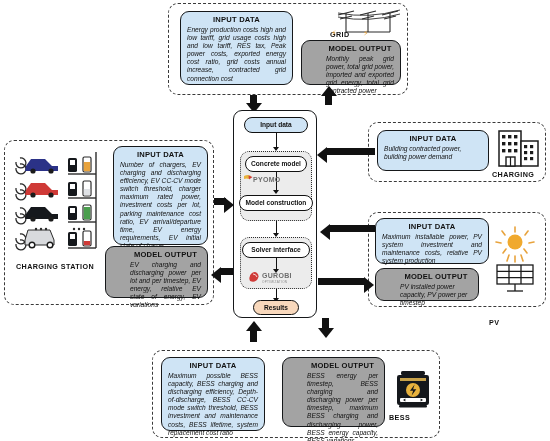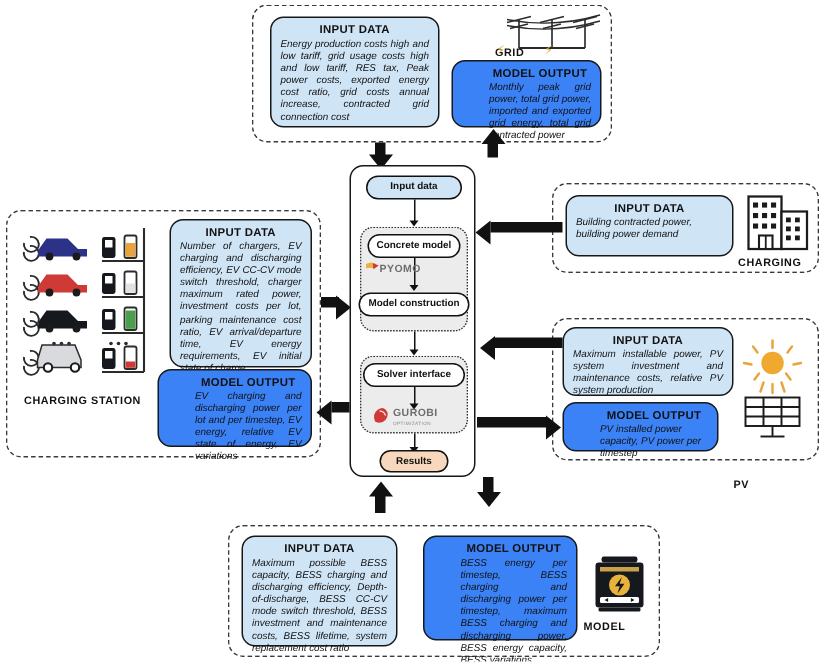--- a/index.html
+++ b/index.html
@@ -5,21 +5,21 @@
   html,body{margin:0;padding:0;background:#ffffff;}
   body{width:550px;height:441px;position:relative;overflow:hidden;
        font-family:"Liberation Sans","DejaVu Sans",sans-serif;color:#111;}
   #canvas{position:absolute;left:0;top:0;width:550px;height:441px;}
 
   
   .dashgroup{position:absolute;border:1.4px dashed #3a3a3a;border-radius:10px;box-sizing:border-box;}
   .card{position:absolute;box-sizing:border-box;border:1.3px solid #16181a;border-radius:9px;
         padding:3px 6px 4px 6px;}
   .card.input{background:#cfe4f5;}
-  .card.output{background:#3b82f6;padding-left:24px;}
+  .card.output{background:#a3a3a3;padding-left:24px;}
   .card .hd{font-weight:bold;font-size:7.6px;text-align:center;letter-spacing:.2px;
             line-height:10px;margin-bottom:1px;}
   .card .bd{font-size:6.6px;font-style:italic;line-height:8.1px;text-align:justify;
             text-justify:inter-word;hyphens:auto;}
   .card .bd.left{text-align:left;}
 
   
   #pipeline{position:absolute;left:233px;top:110px;width:84px;height:208px;
             background:#fff;border:1.4px solid #16181a;border-radius:9px;box-sizing:border-box;}
   .subdash{position:absolute;border:1.6px dotted #2d2d2d;border-radius:9px;
@@ -285,21 +285,21 @@
       <rect x="2" y="6" width="32" height="30" rx="2.2" fill="#15181c"></rect>
       <rect x="5" y="9" width="26" height="3" fill="#c8a24a"></rect>
       <circle cx="18" cy="21" r="7" fill="#e8b23d"></circle>
       <path d="M19.6 15.6 l-4.6 6.2 h3.1 l-1.4 4.8 4.6 -6.4 h-3.2z" fill="#15181c"></path>
       <rect x="5" y="29" width="26" height="4" rx="1" fill="#fff"></rect>
       <path d="M8 31 l2.4 -1.4 v2.8z" fill="#15181c"></path>
       <path d="M28 31 l-2.4 -1.4 v2.8z" fill="#15181c"></path>
       <rect x="4" y="36" width="28" height="2.6" rx="1" fill="#15181c"></rect>
     </svg>
   </div>
-  <div class="iconlabel" style="left:389px;top:413px;width:48px;">MODEL</div>
+  <div class="iconlabel" style="left:389px;top:413px;width:48px;">BESS</div>
 
   <div class="shaft" style="left:250px;top:330px;width:7px;height:12px;"></div>
   <div class="ahead up" style="left:245.5px;top:321px;"></div>
 
   <div class="shaft" style="left:322px;top:318px;width:7px;height:12px;"></div>
   <div class="ahead down" style="left:317.5px;top:328px;"></div>
 
   <div id="pipeline">
 
     <div class="node blue" style="left:10px;top:6px;width:64px;height:16px;">Input data</div>

